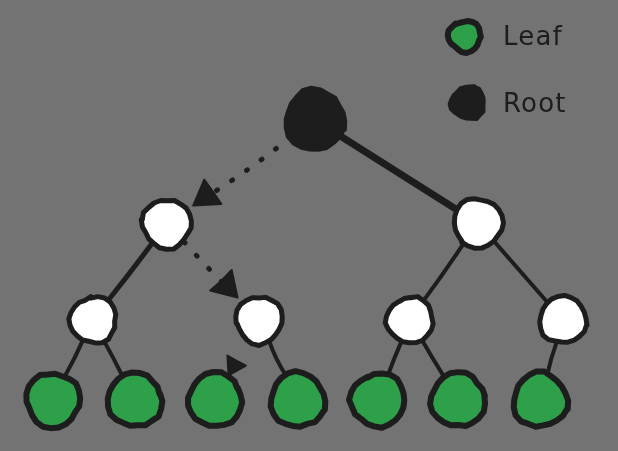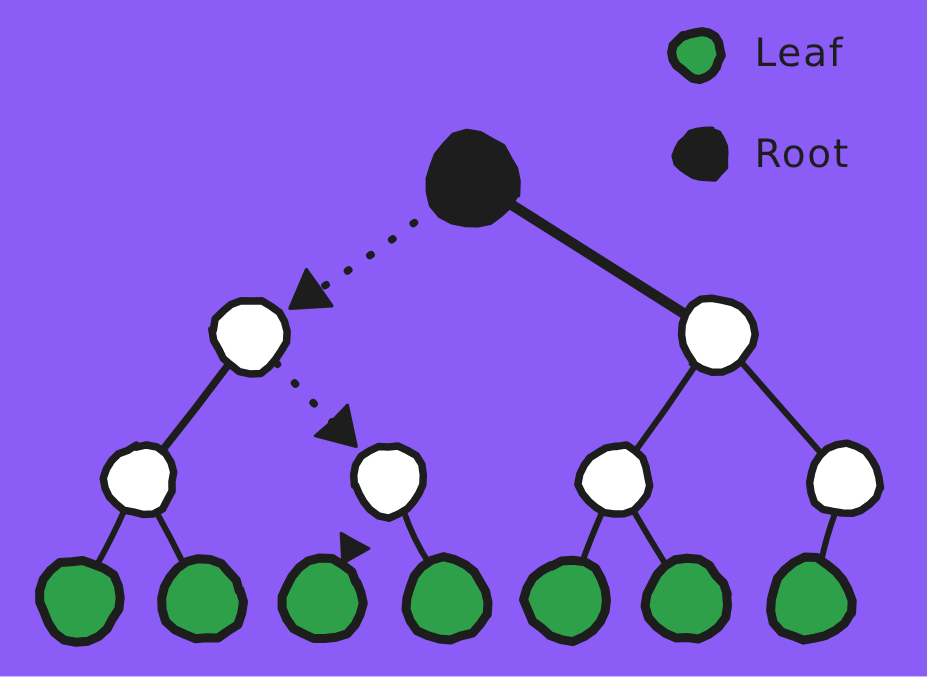--- a/index.html
+++ b/index.html
@@ -11,21 +11,21 @@
   body {
     width: 618px;
     height: 451px;
     font-family: "DejaVu Sans", sans-serif;
     overflow: hidden;
   }
   #diagram-root {
     position: relative;
     width: 618px;
     height: 451px;
-    background: #8b5cf6;
+    background: #737373;
   }
   svg#tree-svg {
     display: block;
     width: 618px;
     height: 451px;
   }
   .legend-label {
     font-family: "DejaVu Sans", sans-serif;
     font-size: 26px;
     fill: #1d1d1d;

